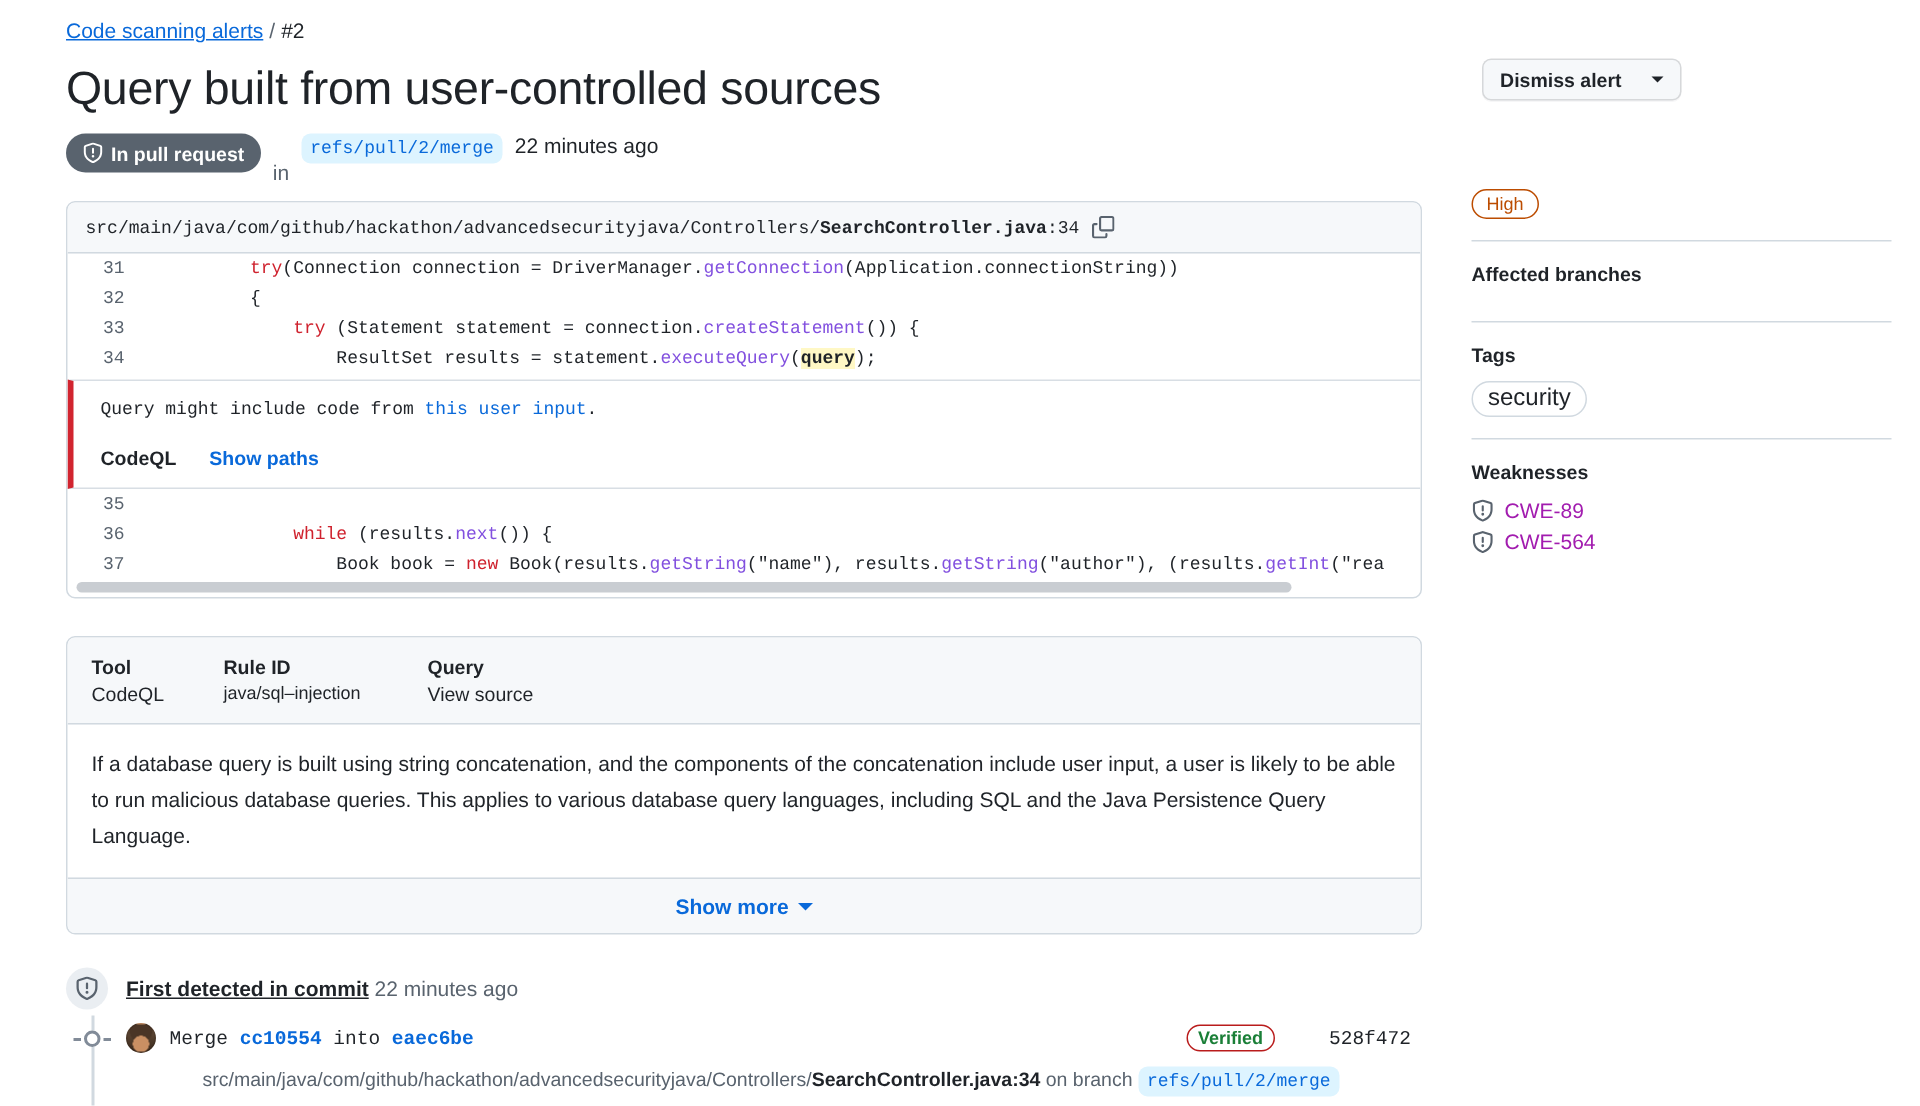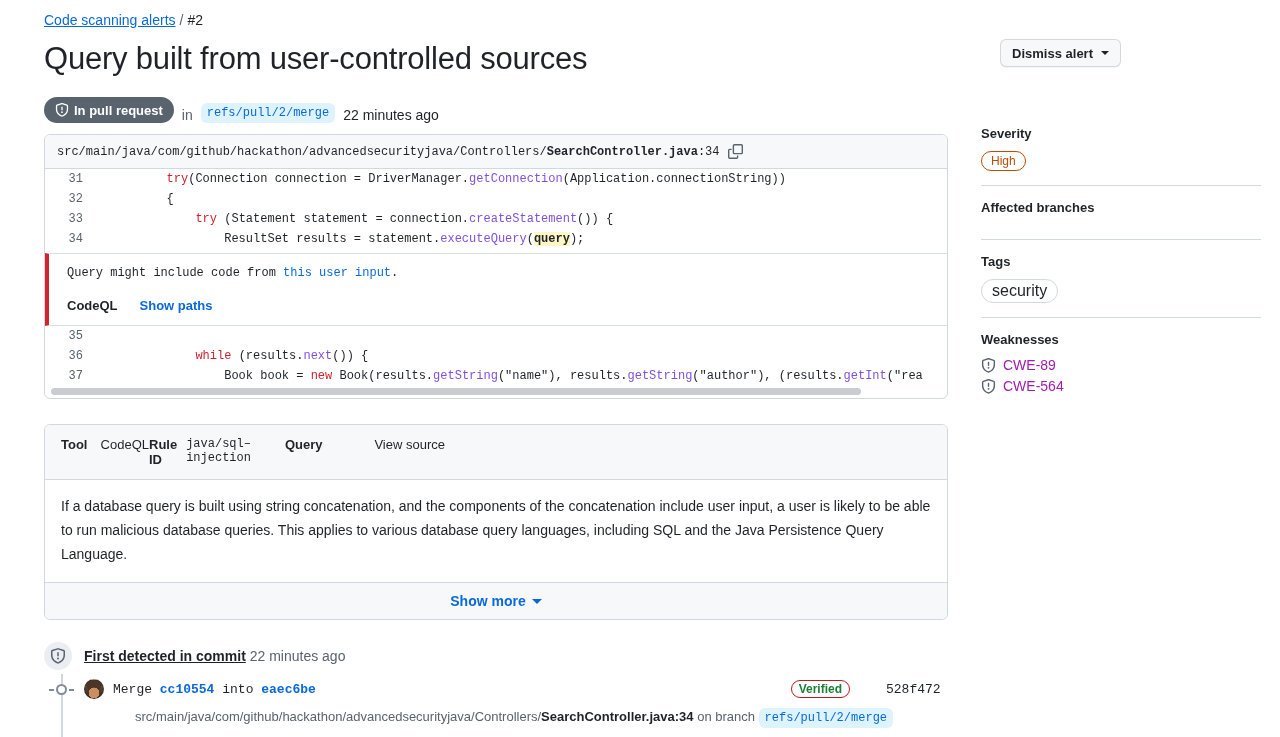--- a/index.html
+++ b/index.html
@@ -27,36 +27,36 @@
   .alert-title {
     position: absolute; left: 44px; top: 38px;
     font-size: 31px; line-height: 42px; font-weight: 400;
     letter-spacing: -0.2px; color: #1f2328;
     margin: 0;
   }
 
   
   .dismiss-btn {
     position: absolute; right: 35px; top: 39px;
-    display: inline-flex; align-items: center; gap: 8px;
+    display: inline-flex; align-items: center; gap: 20px;
     height: 28px; padding: 0 11px;
     background: #f6f8fa;
     border: 1px solid rgba(31,35,40,0.15);
     border-radius: 6px;
     font-size: 13px; font-weight: 600; color: #1f2328;
     cursor: pointer;
     box-shadow: 0 1px 0 rgba(31,35,40,0.04);
   }
   .caret { width: 0; height: 0; border-left: 4px solid transparent;
            border-right: 4px solid transparent; border-top: 4px solid #1f2328; }
 
   
   .status-row {
     position: absolute; left: 44px; top: 89px;
-    display: flex; align-items: flex-end; gap: 8px;
+    display: flex; align-items: flex-start; gap: 8px;
     font-size: 14px; color: #1f2328;
   }
   .state-badge {
     display: inline-flex; align-items: center; gap: 5px;
     height: 26px; padding: 0 11px;
     border-radius: 13px;
     background: #59636e; color: #ffffff;
     font-size: 13px; font-weight: 600;
   }
   .state-badge svg { display: block; }
@@ -124,27 +124,27 @@
   
   .rule-card {
     margin-top: 25px;
     border: 1px solid #d1d9e0; border-radius: 6px; overflow: hidden;
     background: #ffffff;
   }
   .rule-head {
     background: #f6f8fa; border-bottom: 1px solid #d1d9e0;
     padding: 12px 16px; display: flex;
   }
-  .rule-col { display: flex; flex-direction: row; gap: 3px; justify-content: space-between; }
+  .rule-col { display: flex; flex-direction: column; gap: 3px; }
   .rule-col.c1 { width: 88px; }
   .rule-col.c2 { width: 136px; }
   .rule-col.c3 { width: 160px; }
   .rule-col .h { font-size: 13px; font-weight: 600; color: #1f2328; }
   .rule-col .v { font-size: 13px; color: #1f2328; }
-  .rule-col .v.mono { font-family: Liberation Mono, monospace; font-size: 12px; }
+  .rule-col .v.mono { font-family: Liberation Sans, sans-serif; font-size: 12px; }
   .rule-desc {
     padding: 14px 16px 16px 16px;
     font-size: 14px; line-height: 24px; color: #1f2328;
   }
   .rule-foot {
     border-top: 1px solid #d1d9e0; background: #f6f8fa;
     height: 37px; display: flex; align-items: center; justify-content: center;
     gap: 6px; cursor: pointer;
   }
   .rule-foot span { font-size: 14px; font-weight: 600; color: #0969da; }
@@ -335,21 +335,20 @@
         <span class="verified">Verified</span>
         <span class="sha">528f472</span>
       </div>
 
       <div class="tl-path"><span>src/main/java/com/github/hackathon/advancedsecurityjava/Controllers/</span><b>SearchController.java:34</b><span> on branch </span><span class="branch-chip">refs/pull/2/merge</span></div>
     </div>
   </div>
 
   <div class="sidebar">
     <div class="sb-sec">
-      <div class="sb-title">Severity</div>
       <span class="sev-pill">High</span>
     </div>
     <div class="sb-sec">
       <div class="sb-title">Affected branches</div>
     </div>
     <div class="sb-sec">
       <div class="sb-title">Tags</div>
       <div id="tags-list"><span class="tag-pill">security</span></div>
     </div>
     <div class="sb-sec">

